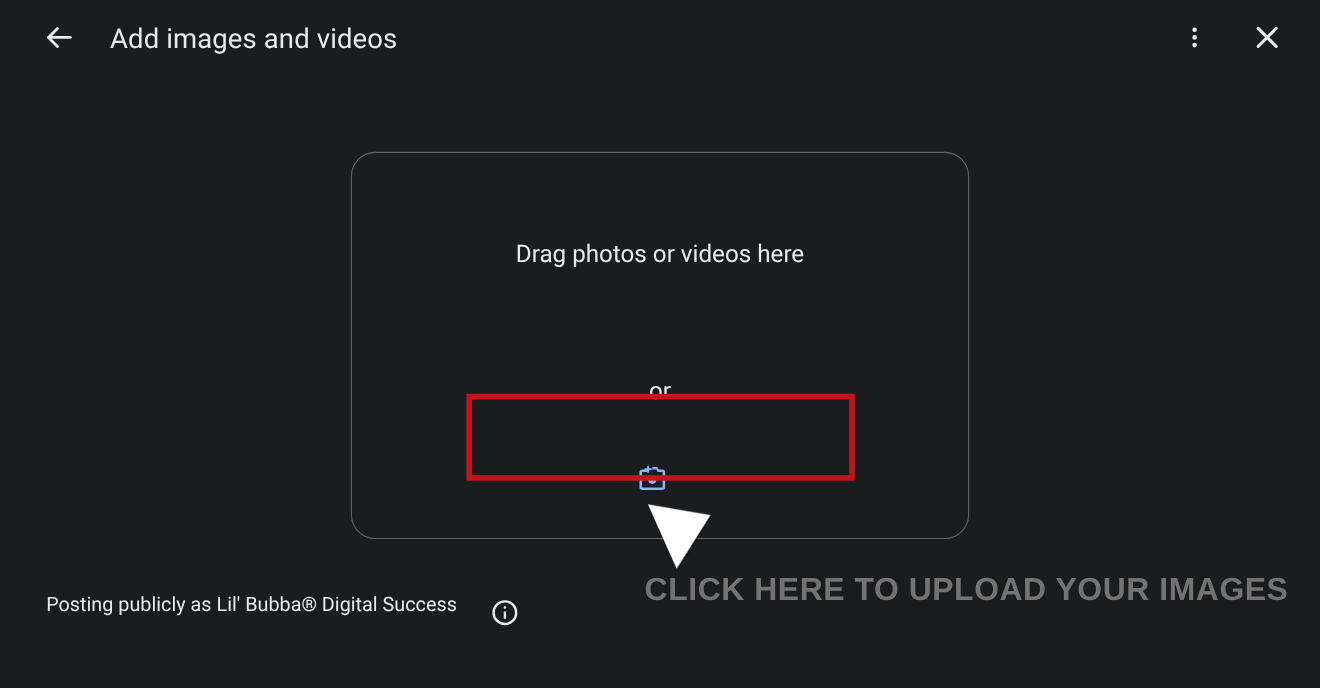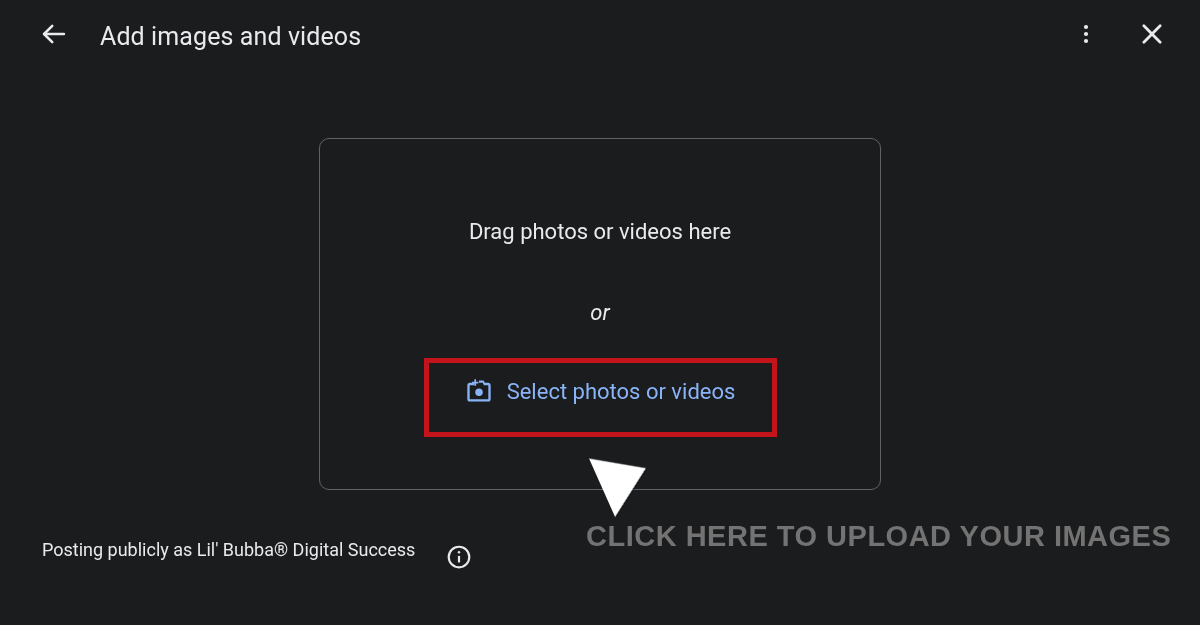--- a/index.html
+++ b/index.html
@@ -41,37 +41,36 @@
     .more-btn { margin-right: 18px; }
 
     
     .dropzone {
       position: absolute;
       left: 319px;
       top: 138px;
       width: 562px;
       height: 352px;
       border: 1px solid #5f6368;
-      border-radius: 10px;
+      border-radius: 22px;
       display: flex;
       flex-direction: column;
       align-items: center;
       padding-top: 80px;
     }
     .drag-text {
       font-size: 22px;
       color: #e8eaed;
       font-weight: 400;
     }
     .or-text {
       font-size: 22px;
       color: #e8eaed;
       font-weight: 400;
-      margin-top: 56px;
-      font-style: italic;
+      margin-top: 100px;
     }
 
     .select-btn {
       margin-top: 44px;
       display: flex;
       align-items: center;
       color: #8ab4f8;
       cursor: pointer;
       font-size: 22px;
       font-weight: 400;
@@ -180,21 +179,20 @@
   <div class="drag-text">Drag photos or videos here</div>
   <div class="or-text">or</div>
   <div class="select-btn">
     <span class="cam-icon">
       <svg width="28" height="28" viewBox="0 0 24 24" fill="currentColor">
         <path d="M20 5h-3l-1-2h-4v2h3.2l1 2H20v12H4V7h4V5H4c-1.1 0-2 .9-2 2v12c0 1.1.9 2 2 2h16c1.1 0 2-.9 2-2V7c0-1.1-.9-2-2-2z"></path>
         <circle cx="12" cy="13" r="3.2"></circle>
         <polygon points="8 2 8 4 6 4 6 5.5 8 5.5 8 7.5 9.5 7.5 9.5 5.5 11.5 5.5 11.5 4 9.5 4 9.5 2"></polygon>
       </svg>
     </span>
-    <span>Select photos or videos</span>
   </div>
 </div>
 
 <div class="red-box"></div>
 <div class="pointer"></div>
 <div class="anno-text">Click here to upload your images</div>
 
 <div class="footer">
   <div class="posting-text">Posting publicly as Lil' Bubba® Digital Success</div>
   <div class="info-btn">

